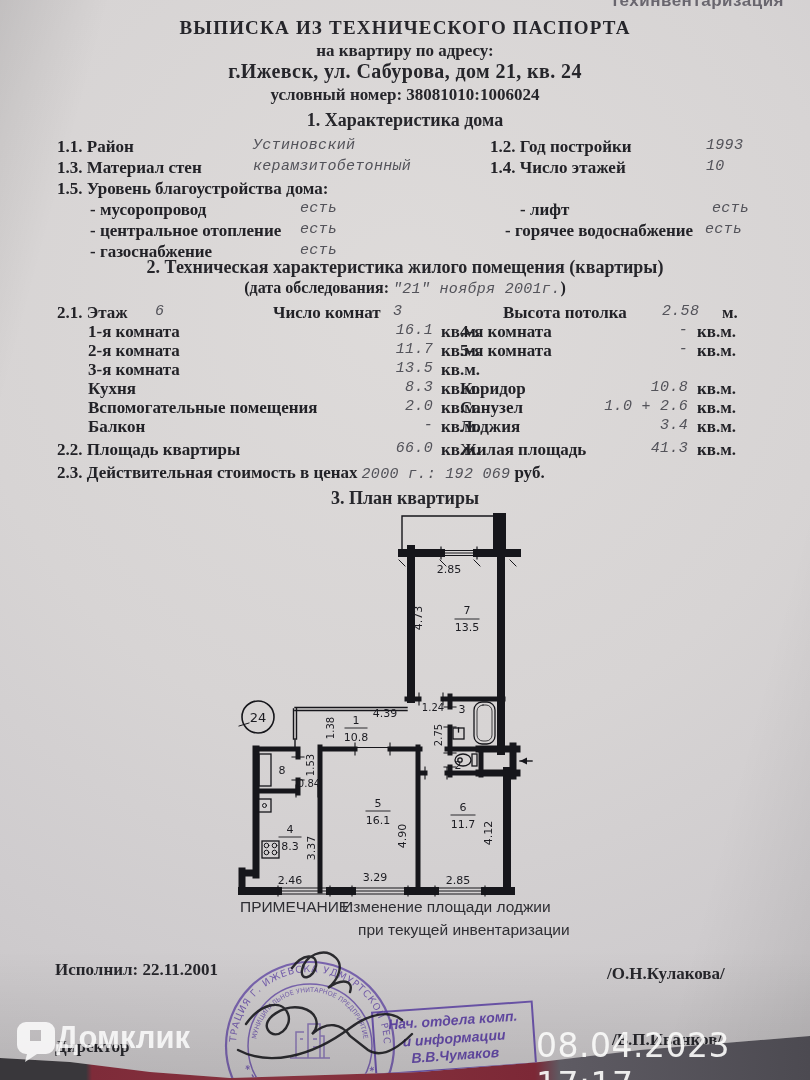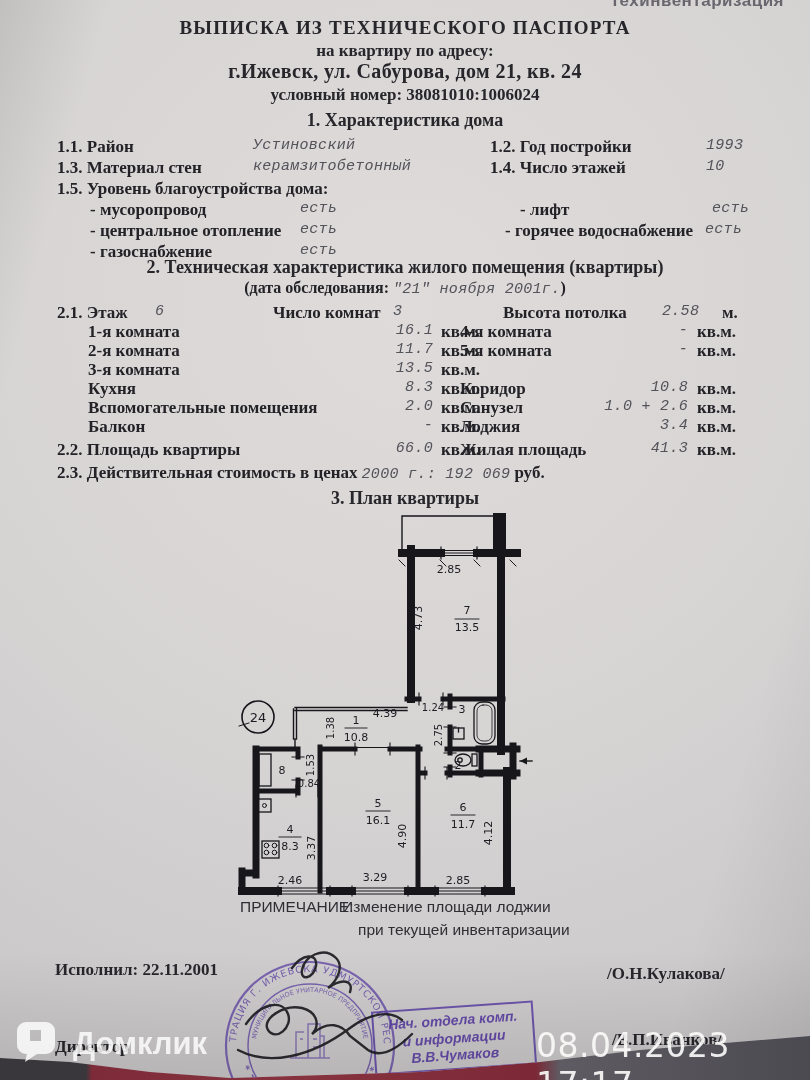--- a/index.html
+++ b/index.html
@@ -37,21 +37,21 @@
   .note{font-family:"Liberation Sans",sans-serif;font-size:15.5px;color:#2e2e33;}
   .sig-name{font-size:17px;font-weight:700;}
   .stamp-rect{
     position:absolute;left:373px;top:1006px;width:158px;height:56px;
     border:2.5px solid rgba(91,63,164,.85);transform:rotate(-4deg);
     color:rgba(91,63,164,.92);font-family:"Liberation Sans",sans-serif;
     font-weight:700;font-style:italic;font-size:14px;line-height:1.25;
     text-align:center;padding-top:4px;
   }
   .wm-domclick{
-    position:absolute;left:16px;top:1020px;display:flex;align-items:flex-end;gap:17px;
+    position:absolute;left:16px;top:1020px;display:flex;align-items:flex-start;gap:0;
     color:rgba(255,255,255,.82);font-family:"Liberation Sans",sans-serif;
     font-size:31px;font-weight:700;z-index:40;
   }
   .wm-date{
     position:absolute;left:536px;top:1026px;z-index:40;
     color:rgba(250,250,248,.92);font-family:"DejaVu Sans",sans-serif;
     font-size:33px;letter-spacing:.5px;
   }
   .top-partial{
     position:absolute;top:-9px;right:26px;

